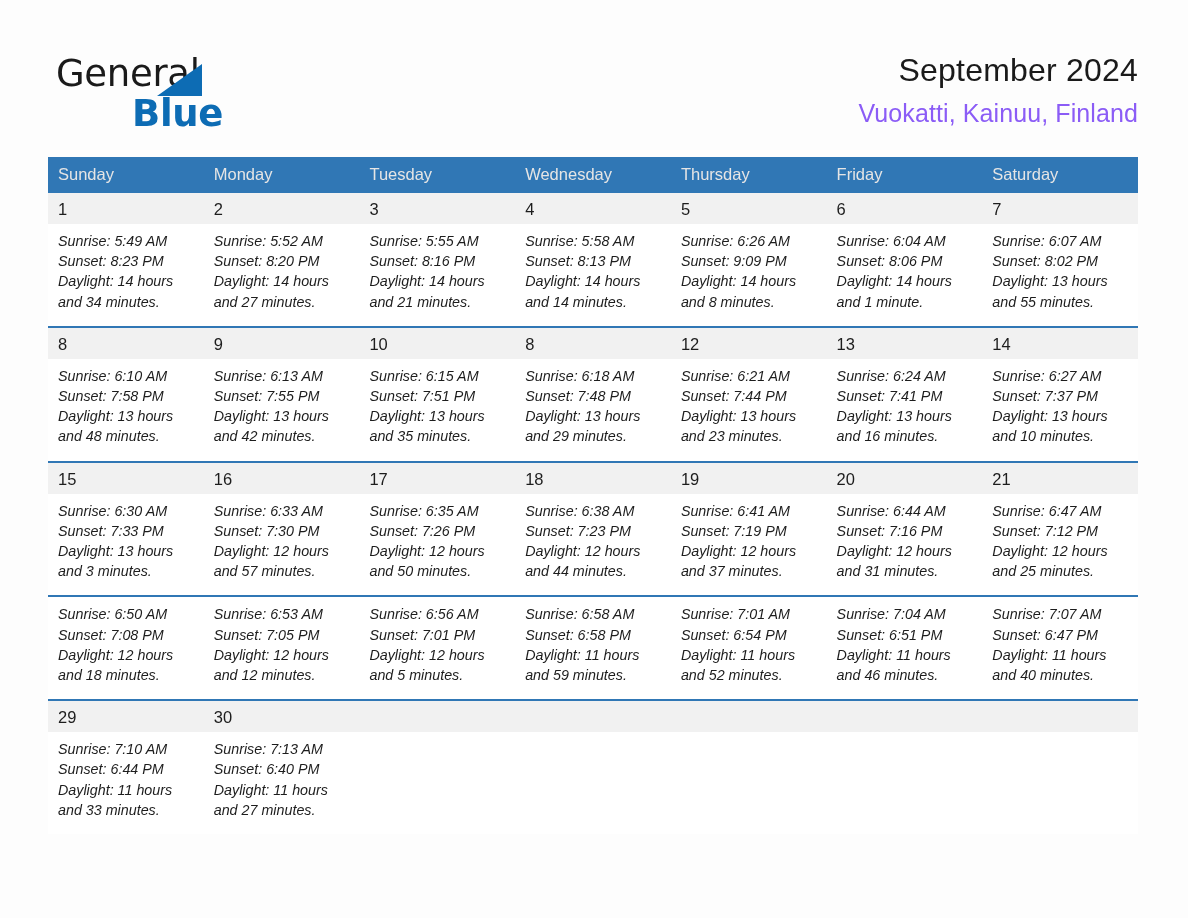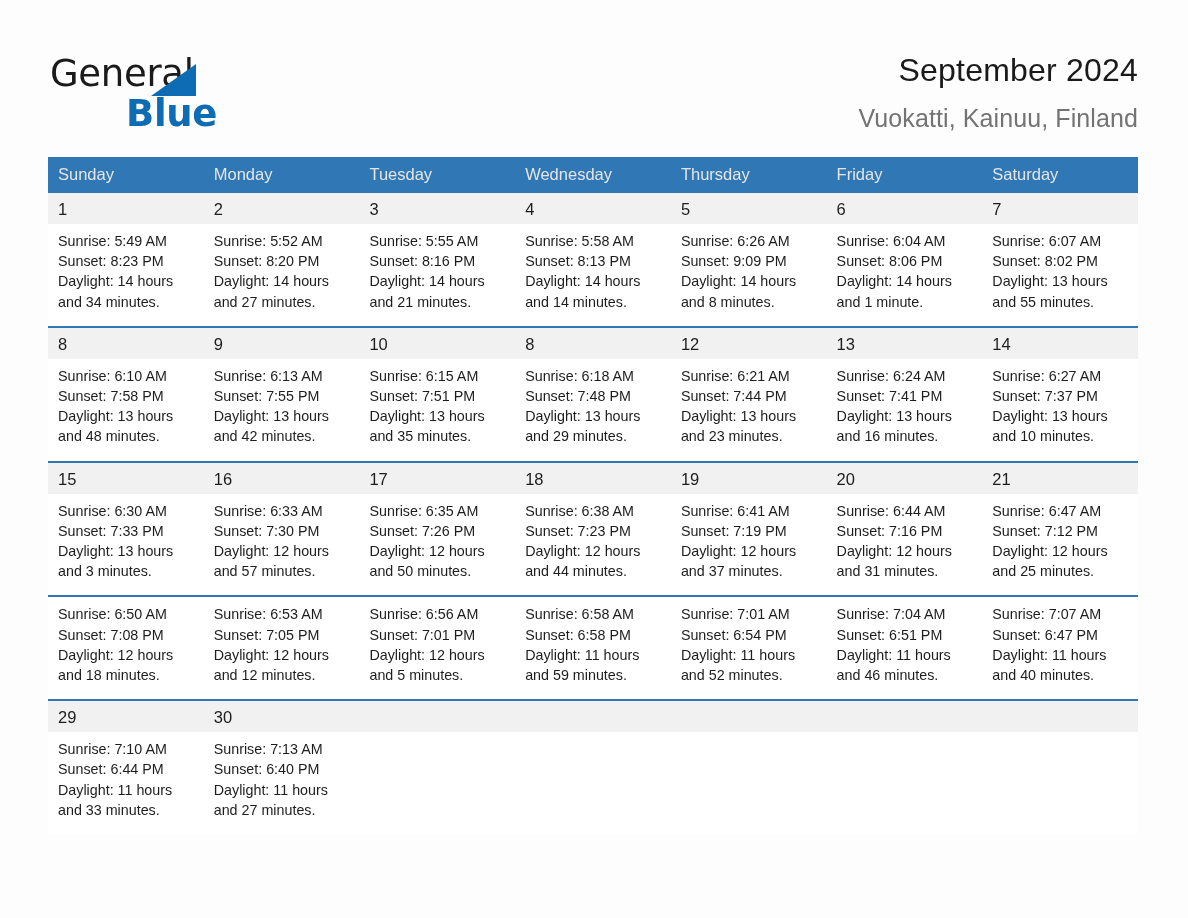--- a/index.html
+++ b/index.html
@@ -27,21 +27,21 @@
   .top-bar {
     position: absolute;
     left: 48px;
     top: 44px;
     width: 1090px;
     height: 100px;
   }
 
   .logo {
     position: absolute;
-    left: 2px;
+    left: 8px;
     top: 8px;
     width: 300px;
     height: 86px;
   }
   .logo-general {
     position: absolute;
     left: 0;
     top: 0;
     font-size: 37px;
     letter-spacing: -0.3px;
@@ -80,24 +80,23 @@
   }
   .cal-title {
     font-size: 32px;
     color: #1a1a1a;
     font-weight: 400;
     line-height: 52px;
     letter-spacing: 0.2px;
   }
   .cal-subtitle {
     font-size: 25px;
-    color: #737373;
+    color: #8b5cf6;
     font-weight: 400;
     line-height: 34px;
-    margin-top: 5px;
     letter-spacing: 0.1px;
   }
 
   
   .calendar {
     position: absolute;
     left: 48px;
     top: 157px;
     width: 1090px;
   }
@@ -141,20 +140,21 @@
     font-size: 16.5px;
     color: #1d1d1d;
     line-height: 22px;
     height: 31px;
   }
 
   .detail-strip {
     display: flex;
     width: 100%;
     background: #fef9c3;
+    font-style: italic;
   }
   .detail-cell {
     flex: 1 1 0;
     min-width: 0;
     box-sizing: border-box;
     padding: 7px 6px 14px 10px;
     background: #ffffff;
     min-height: 96px;
   }
   .detail-line {

